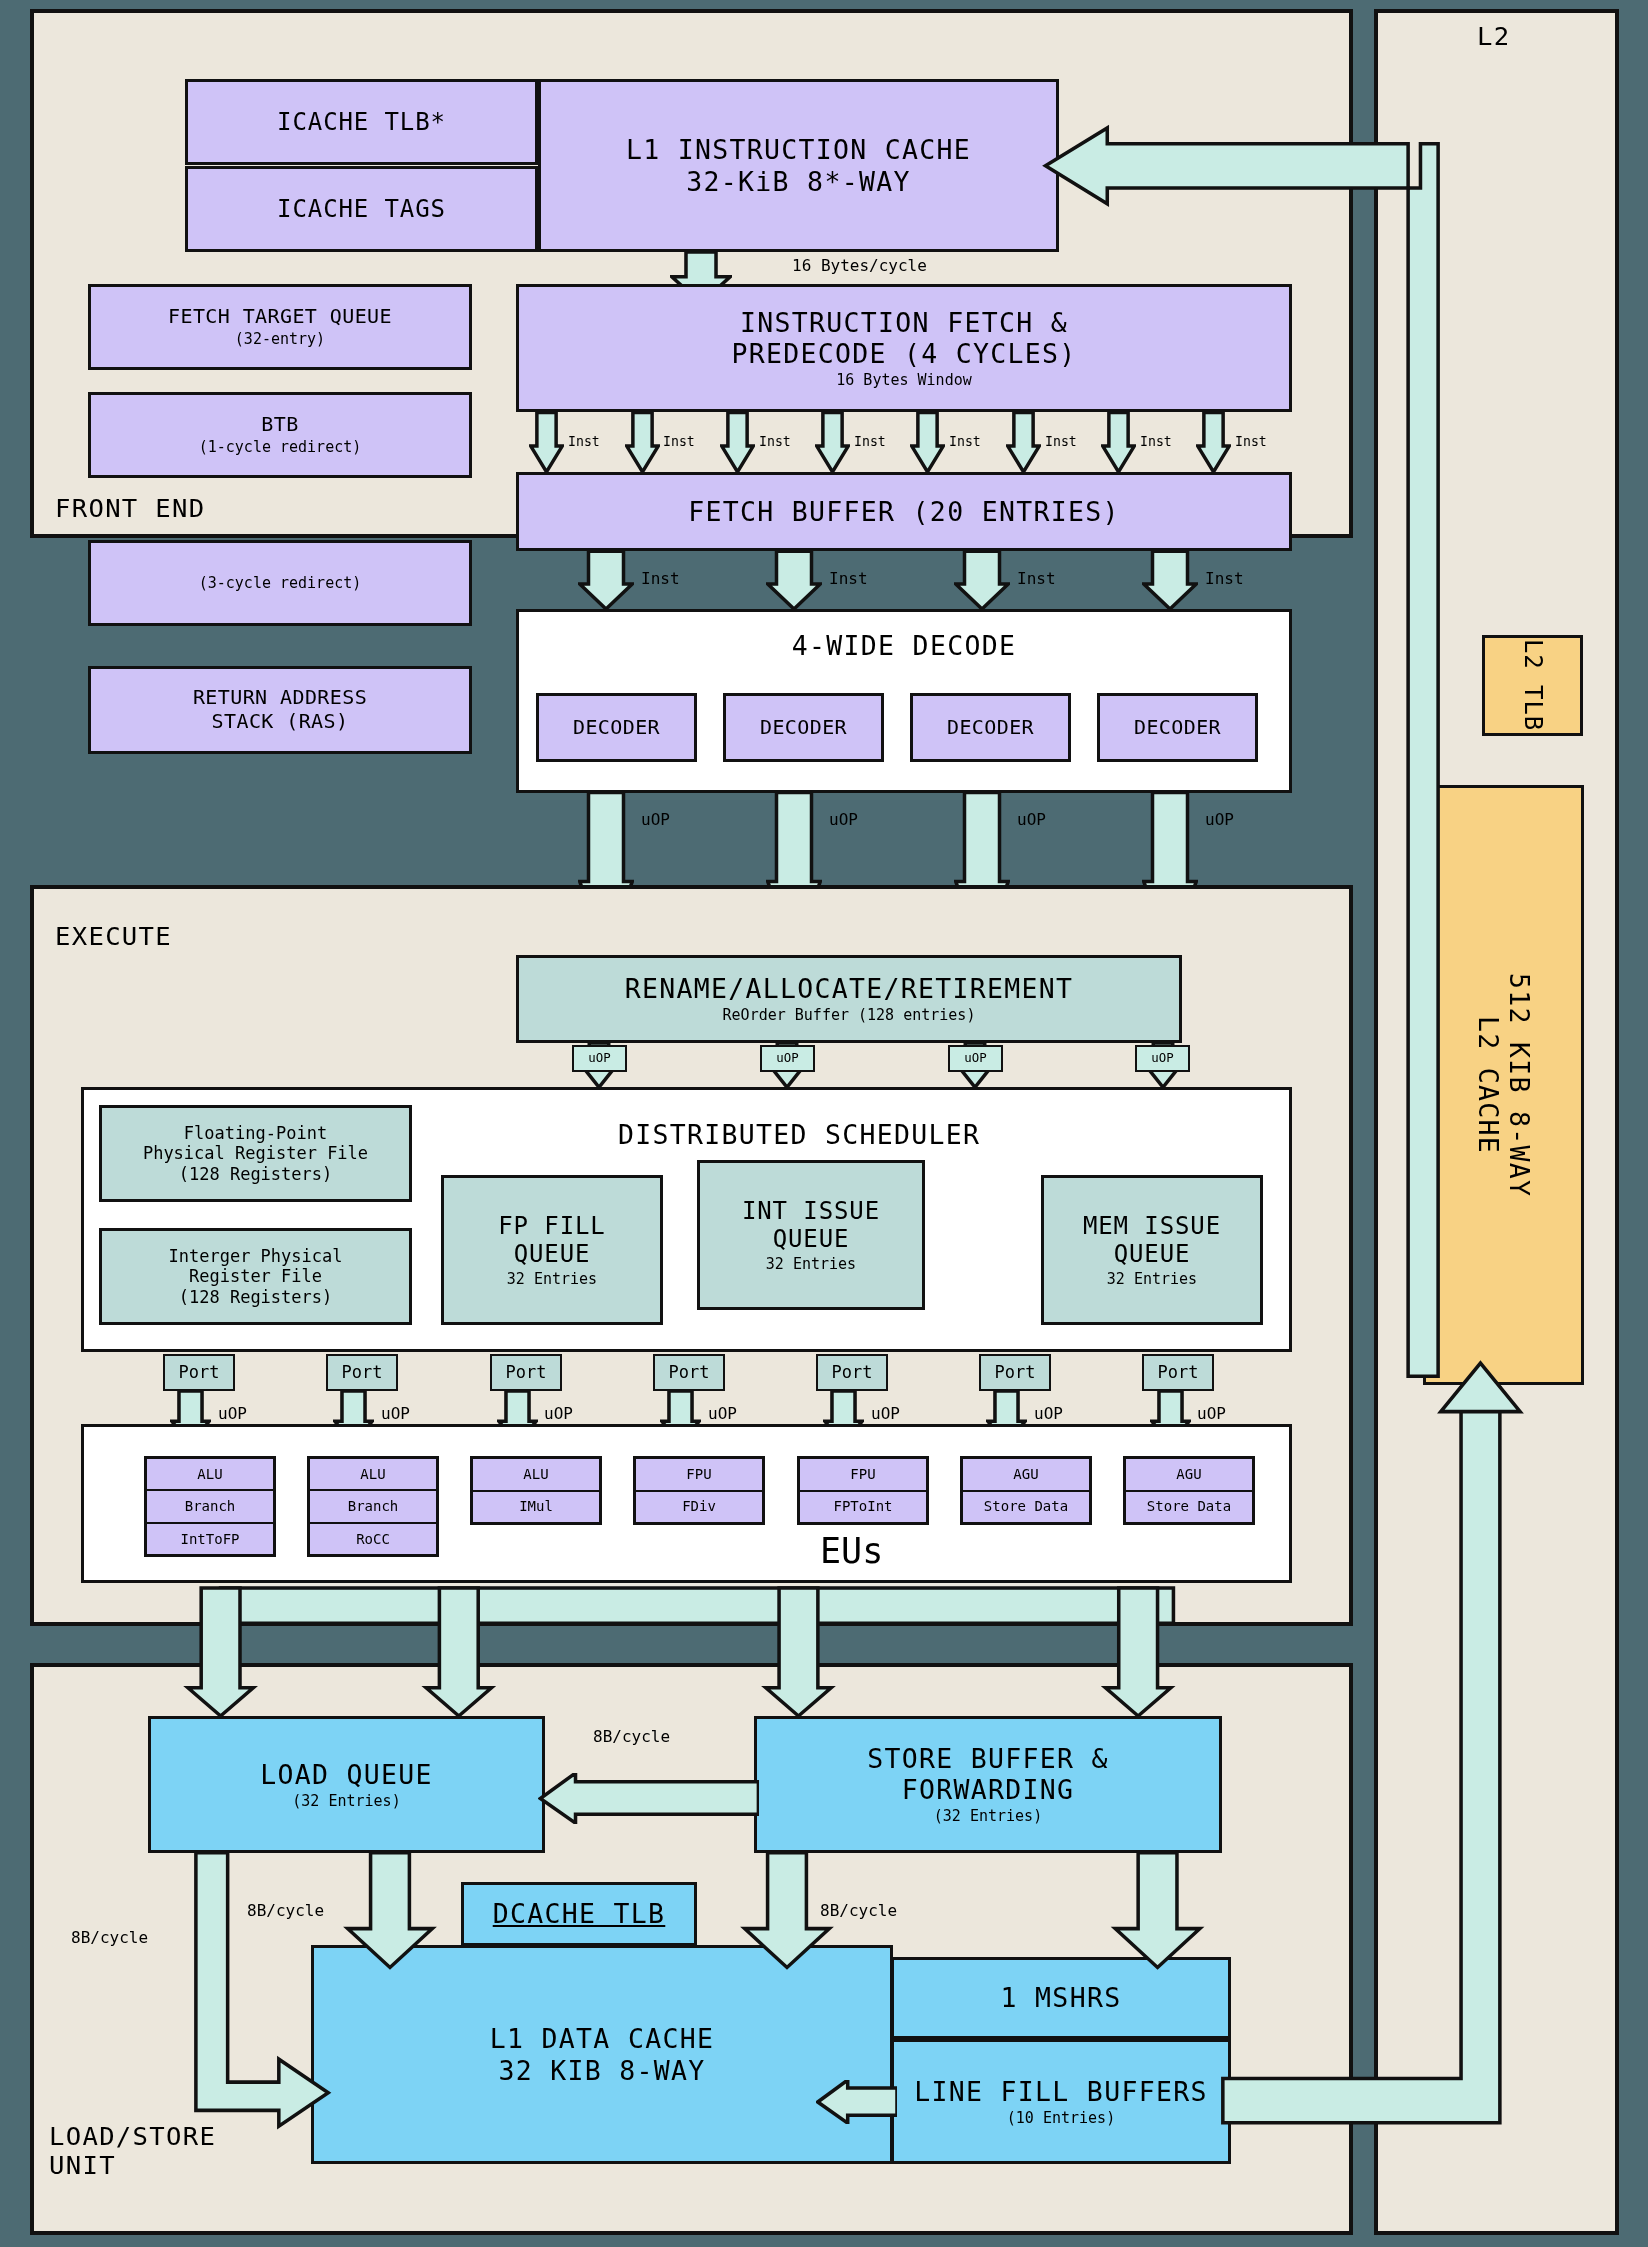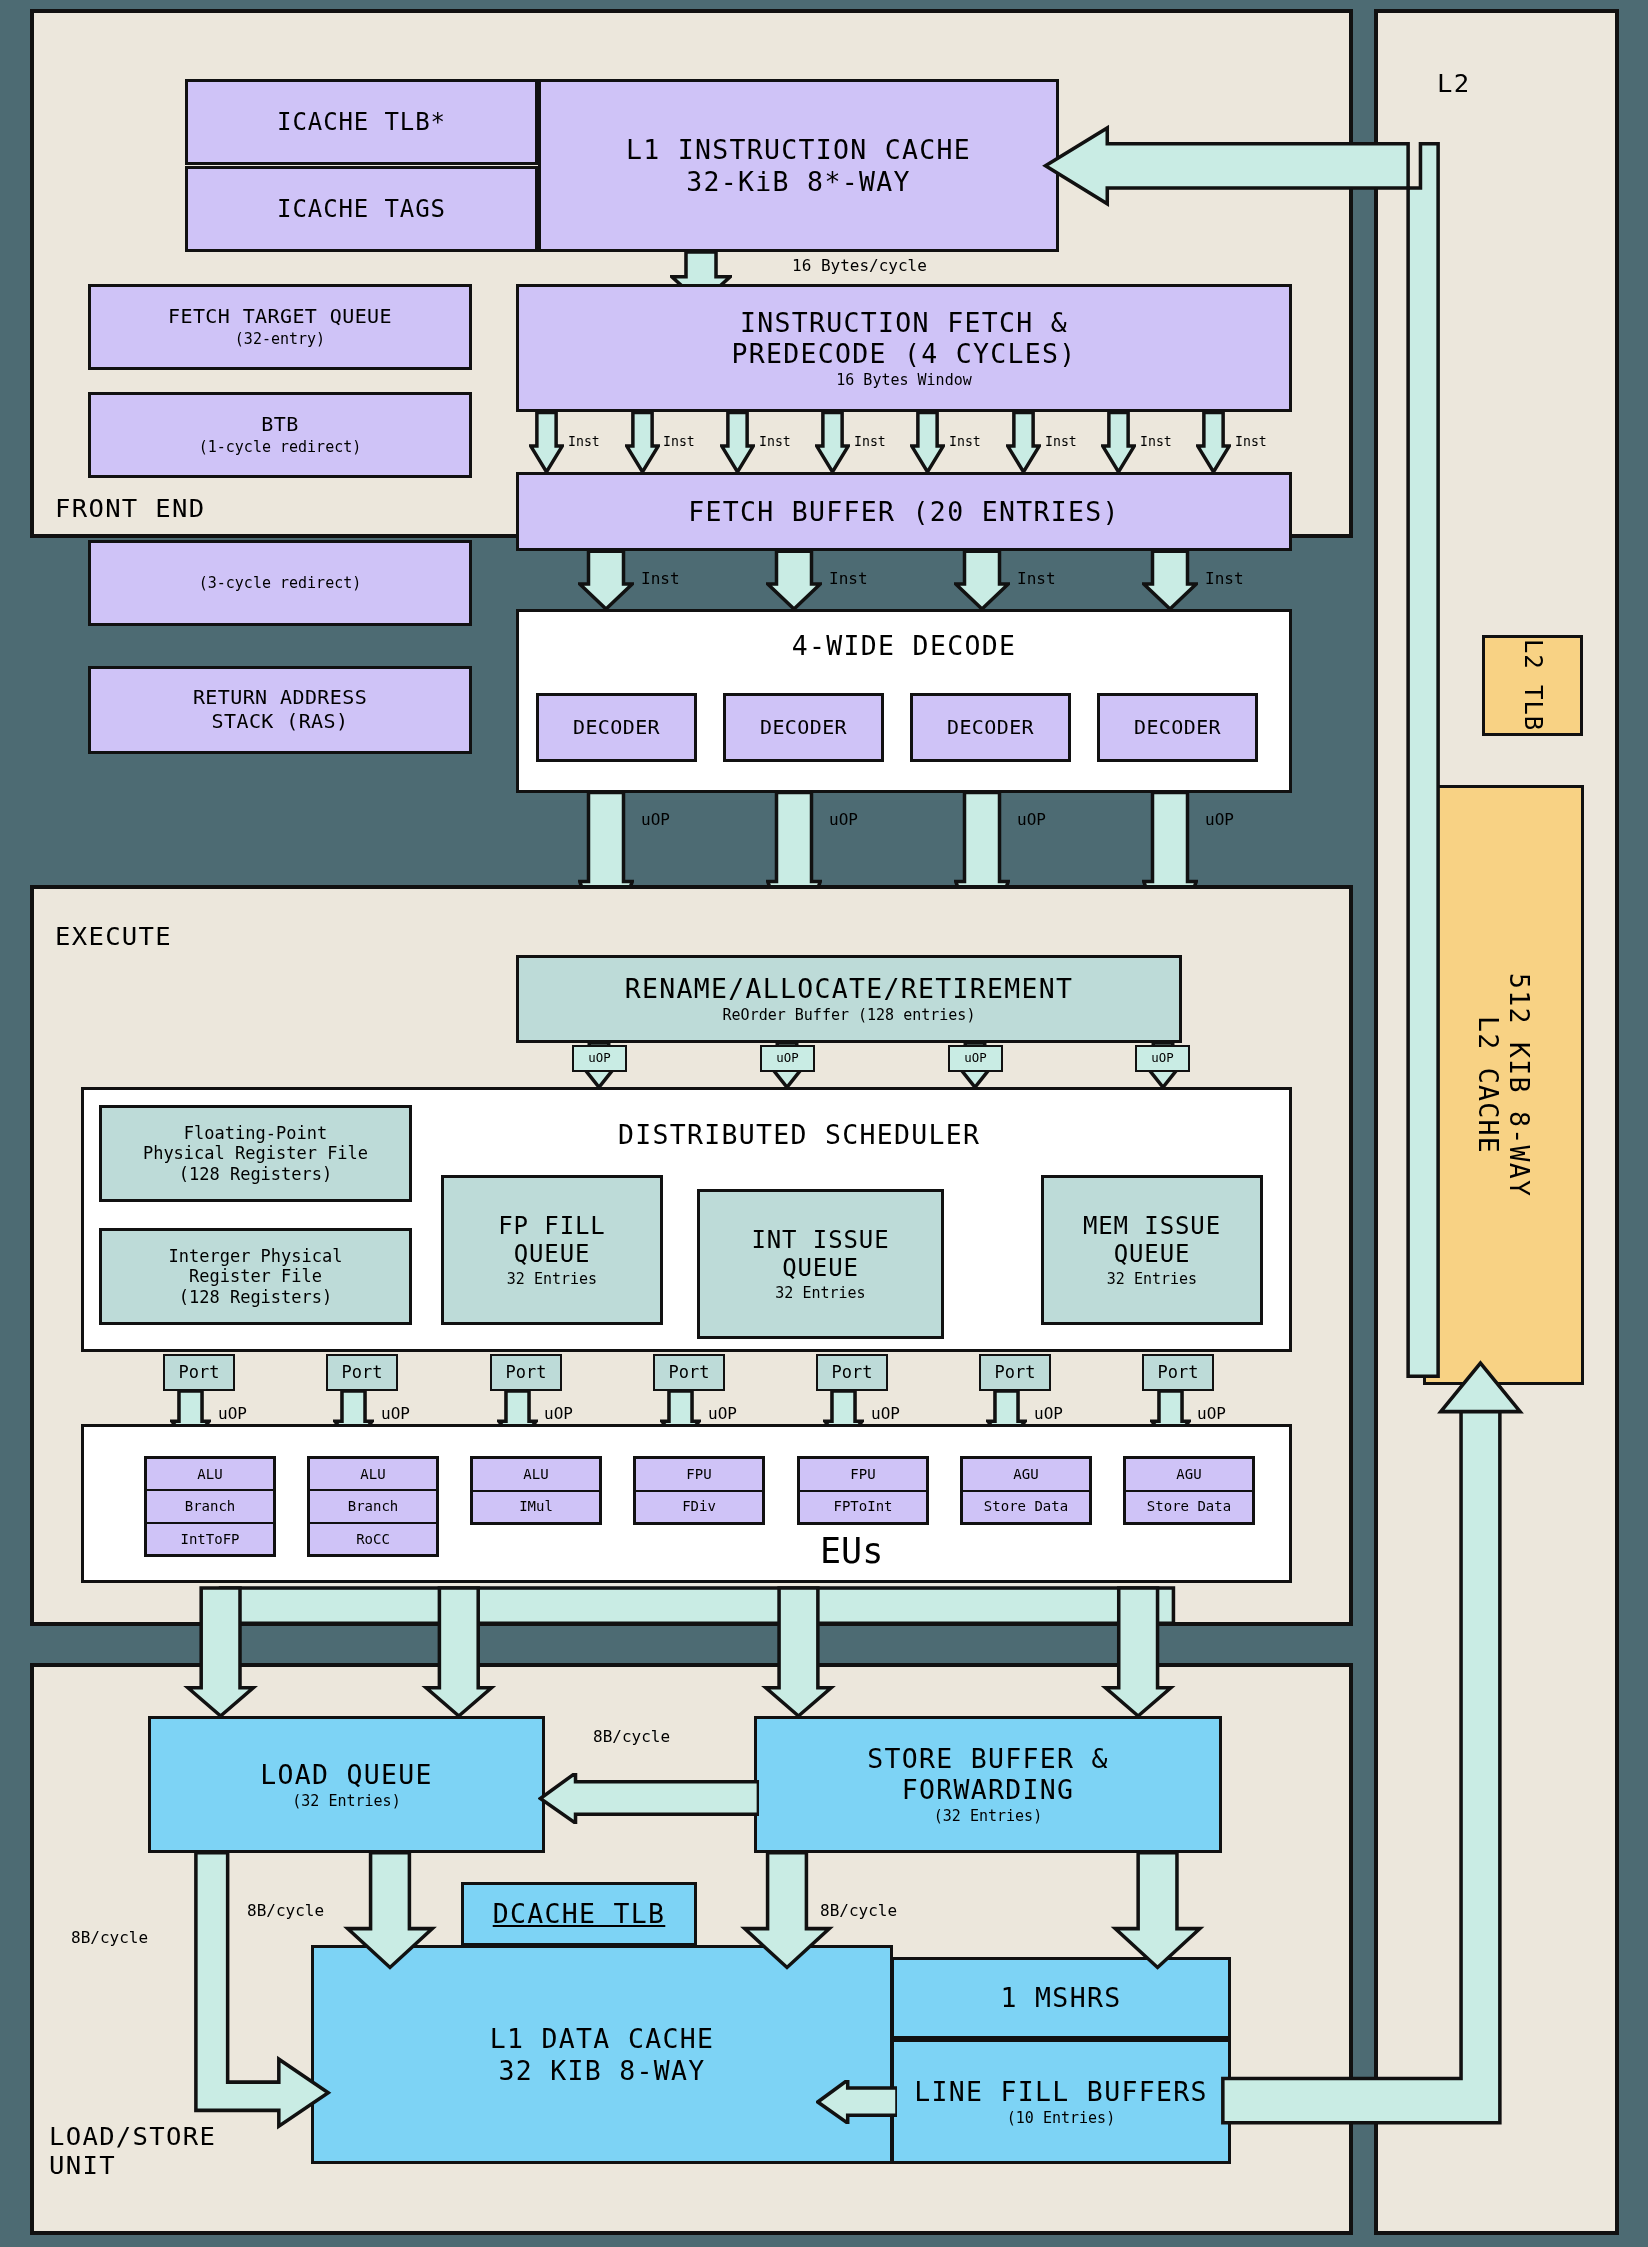--- a/index.html
+++ b/index.html
@@ -285,21 +285,21 @@
   <span class="t-sm">Interger Physical</span>
   <span class="t-sm">Register File</span>
   <span class="t-sm">(128 Registers)</span>
 </div>
 
 <div class="box teal" style="left:441px;top:1175px;width:222px;height:150px;">
   <span class="t-lg">FP FILL</span>
   <span class="t-lg">QUEUE</span>
   <span class="sub">32 Entries</span>
 </div>
-<div class="box teal" style="left:697px;top:1189px;width:247px;height:150px;">
+<div class="box teal" style="left:697px;top:1160px;width:228px;height:150px;">
   <span class="t-lg">INT ISSUE</span>
   <span class="t-lg">QUEUE</span>
   <span class="sub">32 Entries</span>
 </div>
 <div class="box teal" style="left:1041px;top:1175px;width:222px;height:150px;">
   <span class="t-lg">MEM ISSUE</span>
   <span class="t-lg">QUEUE</span>
   <span class="sub">32 Entries</span>
 </div>
 
@@ -462,21 +462,21 @@
     <polygon points="92,9 36,9 36,0 2,25 36,49 36,40 92,40" fill="#c9ece4" stroke="#111" stroke-width="4"></polygon>
   </svg>
 </div>
 
 <div class="lbl" style="left:71px;top:1928px;">8B/cycle</div>
 <div class="lbl" style="left:247px;top:1901px;">8B/cycle</div>
 <div class="lbl" style="left:820px;top:1901px;">8B/cycle</div>
 <div class="lbl" style="left:1251px;top:2101px;">128 Bytes/cycle</div>
 
 <div class="panel" style="left:1374px;top:8.8px;width:245px;height:2226px;"></div>
-<div class="section-label" style="left:1437px;top:22px;margin-top:47px;">L2</div>
+<div class="section-label" style="left:1477px;top:22px;">L2</div>
 
 <div class="box orange" style="left:1482px;top:635px;width:101px;height:101px;">
   <span class="t-lg vert-text">L2 TLB</span>
 </div>
 
 <div class="box orange" style="left:1423px;top:785px;width:161px;height:600px;flex-direction:row;">
   <span class="t-hdr vert-text">L2 CACHE</span>
   <span class="t-hdr vert-text">512 KIB 8-WAY</span>
 </div>
 

